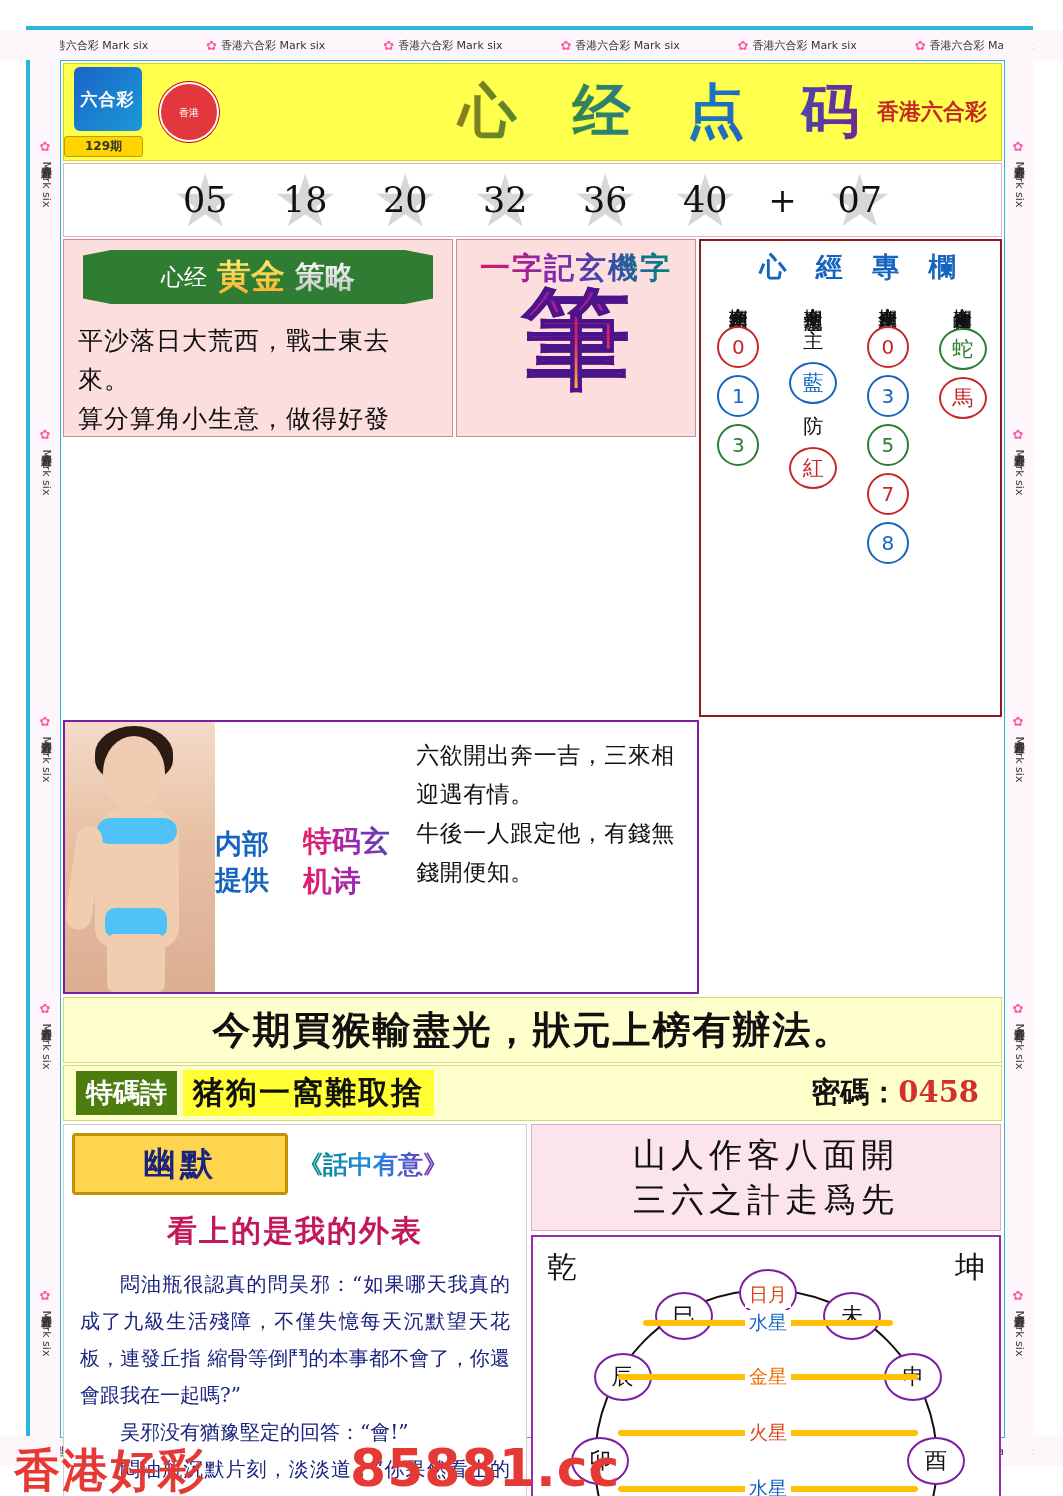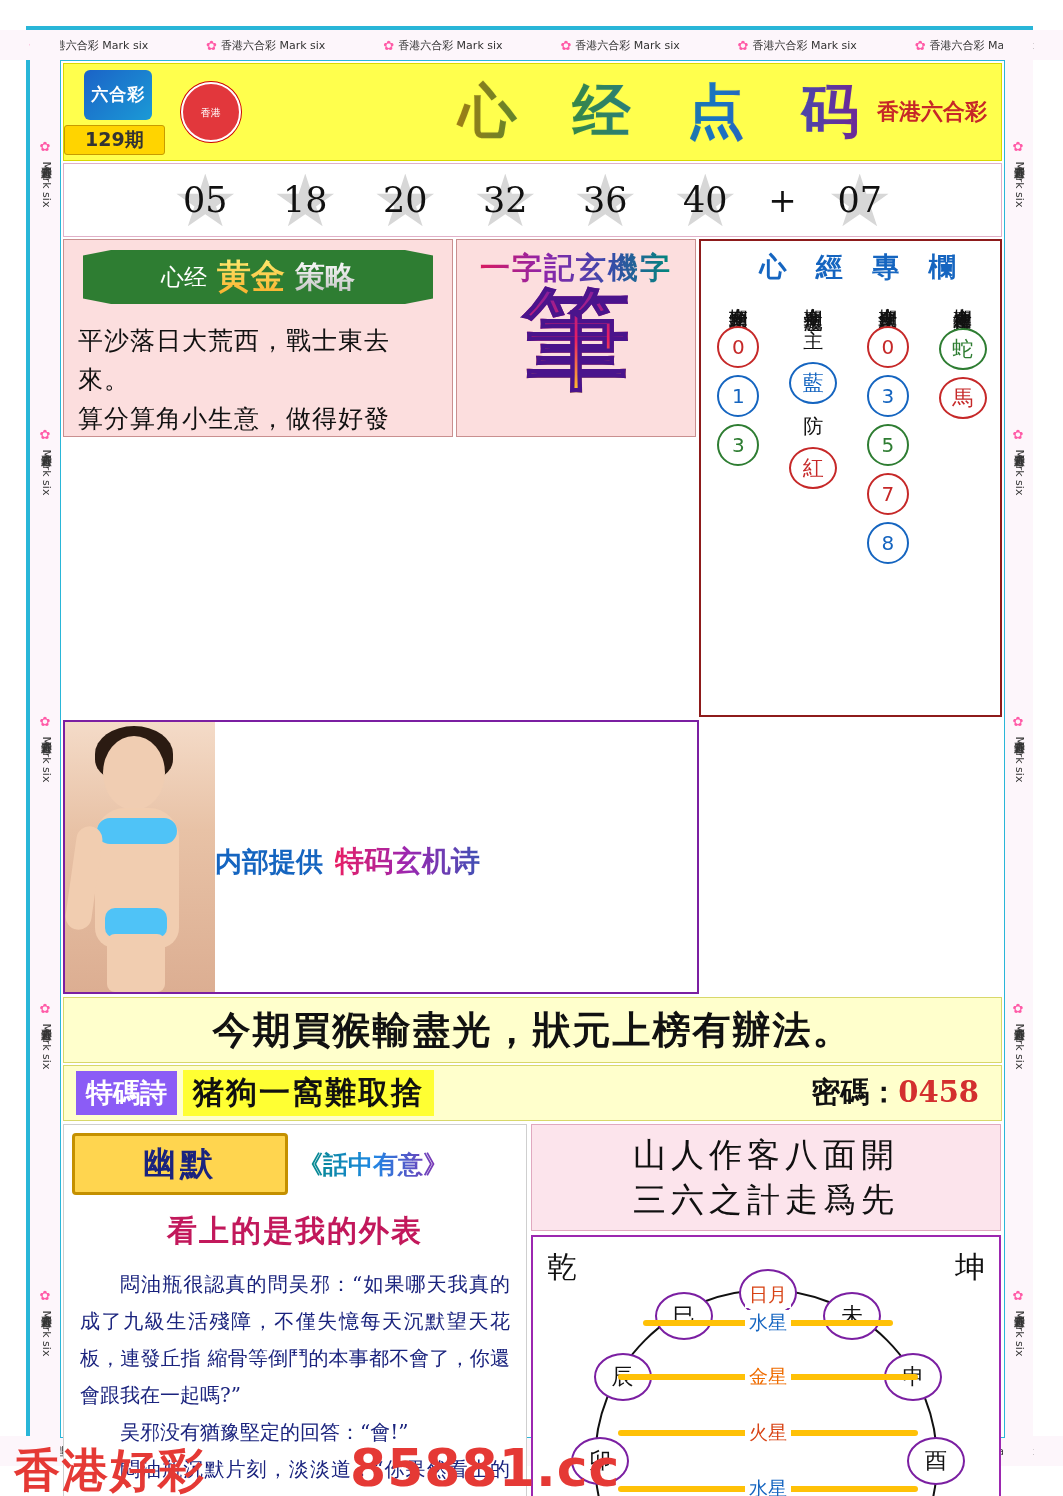--- a/index.html
+++ b/index.html
@@ -44,29 +44,29 @@
     background:#ffffff;border:1px solid #29b6d8;
   }
 
   
   .header{
     position:relative;margin:2px;height:96px;background:#ffff4d;
     border:1px solid #d9d900;
     display:flex;align-items:center;
   }
   .logo-ball{
-    width:68px;height:50px;margin-left:8px;border-radius:6px;
+    width:68px;height:64px;margin-left:8px;border-radius:6px;
     background:linear-gradient(135deg,#1b63c7,#1b9ad6);
     color:#fff;font-size:17px;font-weight:bold;display:flex;align-items:center;
     justify-content:center;letter-spacing:1px;
   }
   .logo-wrap{display:flex;flex-direction:column;align-items:center;gap:2px;}
   .issue{
     background:#ffd400;border:1px solid #c79b00;border-radius:3px;
-    font-size:19px;font-weight:bold;color:#333;padding:1px 20px;margin-top:3px;
+    font-size:12px;font-weight:bold;color:#333;padding:1px 20px;margin-top:3px;
   }
   .hk-emblem{
     width:56px;height:56px;border-radius:50%;background:#e2373c;margin-left:16px;
     display:flex;align-items:center;justify-content:center;color:#fff;font-size:10px;
     text-align:center;line-height:1.1;border:2px solid #fff;box-shadow:0 0 0 1px #c00;
   }
   .title-main{
     flex:1;text-align:right;font-family:"DejaVu Serif","Liberation Serif",serif;
     font-size:58px;font-weight:bold;letter-spacing:18px;
     background:linear-gradient(90deg,#e53935,#fb8c00,#43a047,#1e88e5,#8e24aa);
@@ -216,21 +216,21 @@
     display:flex;align-items:center;justify-content:center;
   }
   .banner-text{
     font-size:38px;font-family:"DejaVu Serif",serif;color:#111;letter-spacing:2px;font-weight:bold;
   }
   .tema-row{
     margin:2px;height:54px;display:flex;align-items:center;background:#ffffcc;
     border:1px solid #d8d86a;
   }
   .tema-tag{
-    background:#8b5cf6;color:#fff;font-size:27px;font-weight:bold;padding:4px 10px;
+    background:#4d7c0f;color:#fff;font-size:27px;font-weight:bold;padding:4px 10px;
     margin-left:12px;font-family:"DejaVu Serif",serif;
   }
   .tema-text{
     background:#ffff33;font-size:31px;font-weight:bold;color:#111;padding:2px 10px;
     margin-left:6px;font-family:"DejaVu Serif",serif;letter-spacing:2px;
   }
   .mima{margin-left:auto;margin-right:22px;font-size:29px;font-weight:bold;font-family:"DejaVu Serif",serif;color:#111;}
   .mima .val{color:#d32f2f;}
 
   
@@ -521,20 +521,24 @@
         <div class="bikini-top"></div>
         <div class="bikini-bot"></div>
         <div class="armL"></div>
         <div class="legs"></div>
       </div>
       <div class="tipright">
         <div class="tiphead">
           <span class="t1">内部提供</span>
           <span class="t2">特码玄机诗</span>
         </div>
+        <div class="tippoem">
+          <div>六欲開出奔一吉，三來相迎遇有情。</div>
+          <div>牛後一人跟定他，有錢無錢開便知。</div>
+        </div>
       </div>
     </div>
 
     <div class="banner">
       <div class="banner-text">今期買猴輸盡光，狀元上榜有辦法。</div>
     </div>
     <div class="tema-row">
       <div class="tema-tag">特碼詩</div>
       <div class="tema-text">猪狗一窩難取捨</div>
       <div class="mima">

